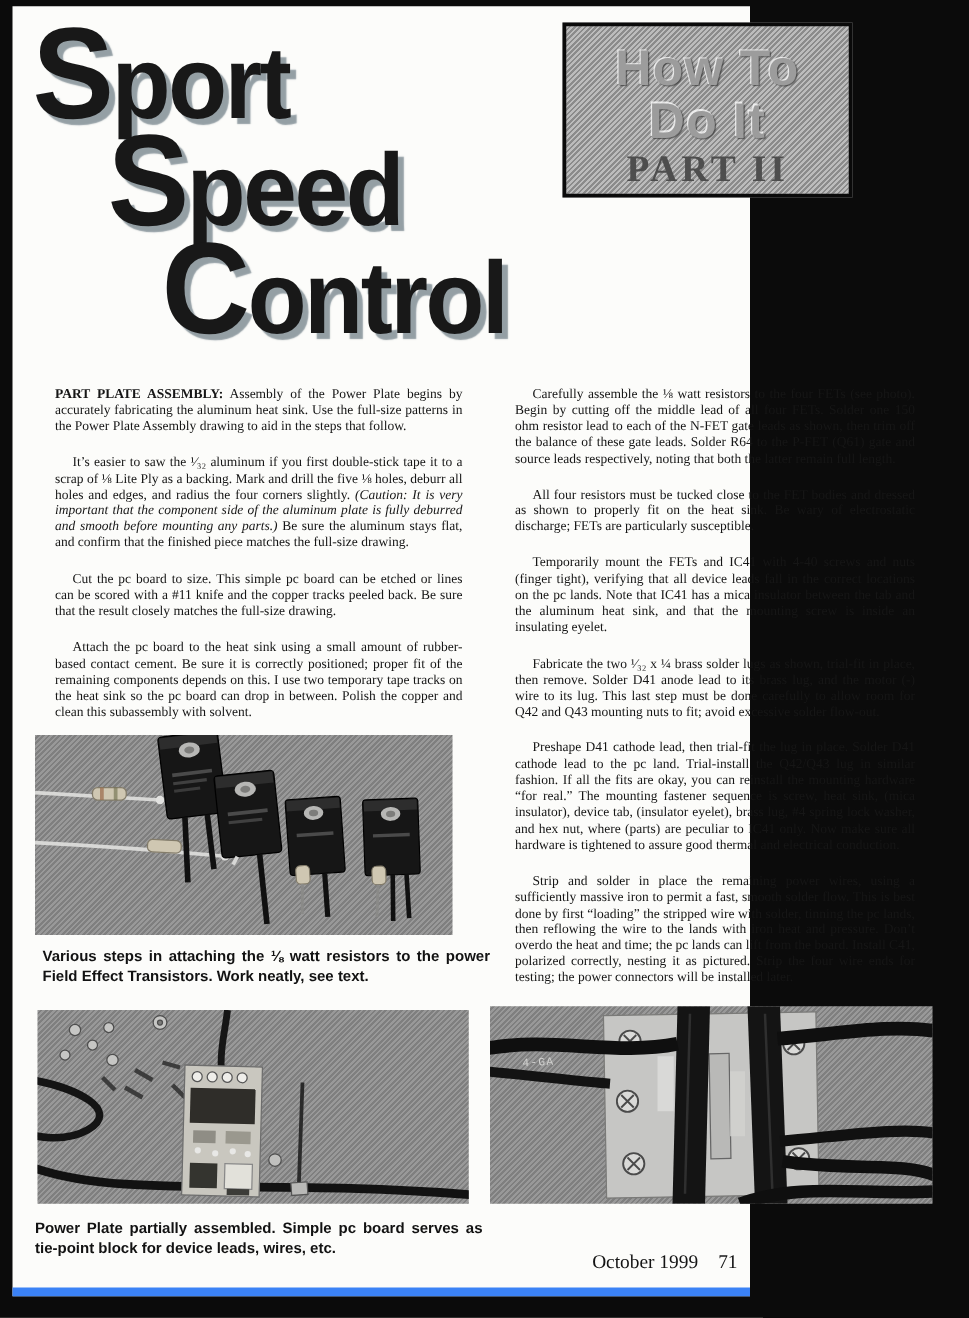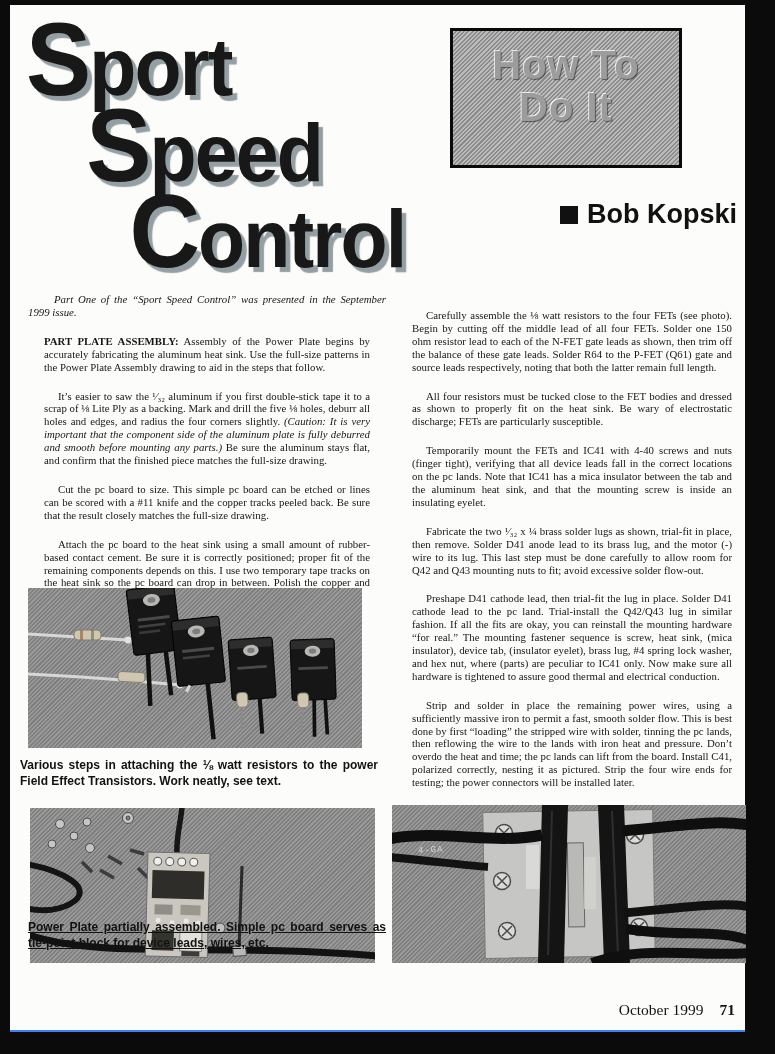--- a/index.html
+++ b/index.html
@@ -1,33 +1,33 @@
 <!DOCTYPE html>
 <html><head>
 <meta charset="utf-8">
 <style>
   html,body{margin:0;padding:0;background:#000;}
   .stage{position:relative;width:775px;height:1054px;background:#0b0b0b;overflow:hidden;
          font-family:"Liberation Serif","DejaVu Serif",serif;}
-  .page{position:absolute;left:10px;top:5px;width:735px;height:1025px;background:#fcfcfa;
-        border-bottom:2px solid #3b82f6;}
+  .page{position:absolute;left:10px;top:5px;width:590px;height:1025px;background:#fcfcfa;
+        border-bottom:7px solid #3b82f6;}
   
   .title-block{position:absolute;left:16px;top:12px;transform:scaleX(.94);transform-origin:0 0;
                font-family:"Liberation Sans","DejaVu Sans",sans-serif;font-weight:bold;color:#181818;
                letter-spacing:-2px;}
   .title-line{font-size:82px;line-height:84px;height:86px;white-space:nowrap;
               text-shadow:5px 5px 1px rgba(118,132,140,.78);}
   .title-line::first-letter{font-size:104px;}
   .tl2{margin-left:64px;}
   .tl3{margin-left:110px;}
   
   .badge{position:absolute;left:440px;top:13px;width:226px;height:134px;border:3px solid #0a0a0a;
          background:#a9a9a9;
          background-image:repeating-linear-gradient(135deg,rgba(255,255,255,.22) 0 1.5px,rgba(0,0,0,.18) 1.5px 3px);
-         text-align:center;overflow:hidden;margin-top:10px;}
+         text-align:center;overflow:hidden;}
   .badge-emboss{font-family:"Liberation Sans","DejaVu Sans",sans-serif;font-weight:bold;font-size:40px;
                 line-height:40px;color:#9c9c9c;letter-spacing:1px;margin-top:2px;
                 text-shadow:-1px -1px 0 rgba(255,255,255,.75),1px 1px 1px rgba(40,40,40,.65);}
   .badge-emboss.first{margin-top:14px;}
   .badge-part{font-family:"Liberation Serif","DejaVu Serif",serif;font-weight:bold;font-size:30px;
               color:#4e4e4e;letter-spacing:3px;margin-top:2px;}
   
   .byline{position:absolute;top:194px;right:8px;font-family:"Liberation Sans","DejaVu Sans",sans-serif;
           font-weight:bold;font-size:27px;color:#111;white-space:nowrap;}
   .byline-square{display:inline-block;width:18px;height:18px;background:#111;margin-right:9px;
@@ -45,50 +45,47 @@
   
   .photo{position:absolute;background:#8d8d8d;
          background-image:repeating-linear-gradient(135deg,rgba(255,255,255,.10) 0 1.5px,rgba(0,0,0,.10) 1.5px 3px);}
   .photo svg{position:absolute;left:0;top:0;}
   .photo1{left:18px;top:583px;width:334px;height:160px;}
   .photo2{left:20px;top:803px;width:345px;height:155px;}
   .photo3{left:382px;top:800px;width:354px;height:158px;}
   
   .caption{position:absolute;margin:0;font-family:"Liberation Sans","DejaVu Sans",sans-serif;
            font-weight:bold;font-size:12px;line-height:16px;color:#121212;text-align:justify;}
-  .cap1{left:10px;top:752px;width:358px;}
-  .cap2{left:18px;top:914px;width:358px;text-decoration:underline;}
+  .cap1{left:24px;top:752px;width:358px;}
+  .cap2{left:18px;top:969px;width:358px;}
   .cap3{left:385px;top:969px;width:353px;}
   
   .footer{position:absolute;top:996px;right:10px;font-size:15.5px;color:#141414;}
-  .footer .pageno{font-weight:bold;margin-left:16px;}
+  .footer .pageno{font-weight:normal;margin-left:16px;}
 </style>
 </head>
 <body>
 
 <div class="stage">
   <div class="page">
 
     <div class="title-block">
       <div class="title-line tl1">Sport</div>
       <div class="title-line tl2">Speed</div>
       <div class="title-line tl3">Control</div>
     </div>
 
     <div class="badge">
       <div class="badge-emboss first">How To</div>
       <div class="badge-emboss">Do It</div>
-    </div>
-
-    <div class="byline">
-      <span class="byline-square"></span><span>Bob Kopski</span>
-    </div>
+      <div class="badge-part">PART II</div>
+    </div>
+
 
     <div class="col left">
-      <p class="intro">Part One of the “Sport Speed Control” was presented in the September 1999 issue.</p>
       <p class="bp noindent"><span class="lead">PART PLATE ASSEMBLY:</span><span> Assembly of the Power Plate begins by accurately fabricating the aluminum heat sink. Use the full-size patterns in the Power Plate Assembly drawing to aid in the steps that follow.</span></p>
       <p class="bp"><span>It’s easier to saw the ¹⁄₃₂ aluminum if you first double-stick tape it to a scrap of ⅛ Lite Ply as a backing. Mark and drill the five ⅛ holes, deburr all holes and edges, and radius the four corners slightly. </span><span class="it">(Caution: It is very important that the component side of the aluminum plate is fully deburred and smooth before mounting any parts.)</span><span> Be sure the aluminum stays flat, and confirm that the finished piece matches the full-size drawing.</span></p>
       <p class="bp">Cut the pc board to size. This simple pc board can be etched or lines can be scored with a #11 knife and the copper tracks peeled back. Be sure that the result closely matches the full-size drawing.</p>
       <p class="bp">Attach the pc board to the heat sink using a small amount of rubber-based contact cement. Be sure it is correctly positioned; proper fit of the remaining components depends on this. I use two temporary tape tracks on the heat sink so the pc board can drop in between. Polish the copper and clean this subassembly with solvent.</p>
     </div>
 
     <div class="col right">
       <p class="bp">Carefully assemble the ⅛ watt resistors to the four FETs (see photo). Begin by cutting off the middle lead of all four FETs. Solder one 150 ohm resistor lead to each of the N-FET gate leads as shown, then trim off the balance of these gate leads. Solder R64 to the P-FET (Q61) gate and source leads respectively, noting that both the latter remain full length.</p>
       <p class="bp">All four resistors must be tucked close to the FET bodies and dressed as shown to properly fit on the heat sink. Be wary of electrostatic discharge; FETs are particularly susceptible.</p>
       <p class="bp">Temporarily mount the FETs and IC41 with 4-40 screws and nuts (finger tight), verifying that all device leads fall in the correct locations on the pc lands. Note that IC41 has a mica insulator between the tab and the aluminum heat sink, and that the mounting screw is inside an insulating eyelet.</p>

